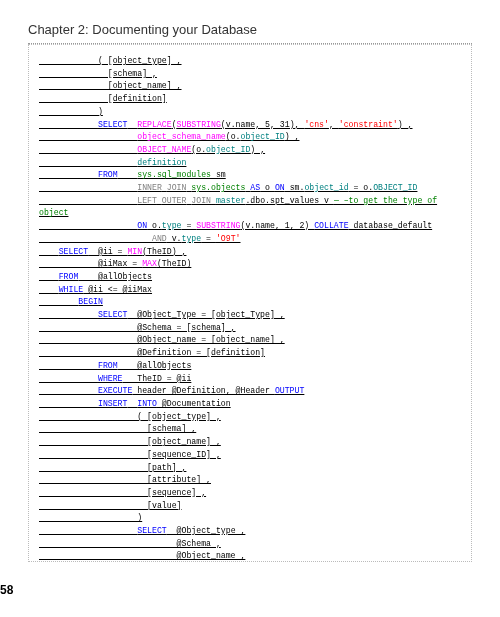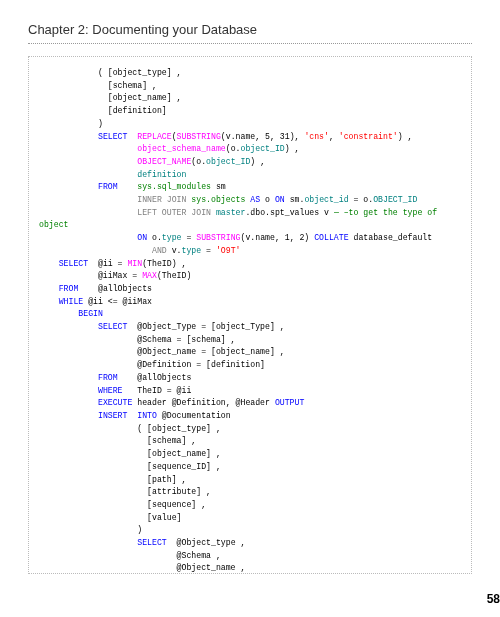--- a/index.html
+++ b/index.html
@@ -9,47 +9,47 @@
     background: #fff;
     font-family: Georgia, 'Times New Roman', serif;
     padding: 22px 28px 0 28px;
     position: relative;
   }
   .chapter-title {
     font-size: 13px;
     color: #333;
     padding-bottom: 6px;
     border-bottom: 1px dotted #999;
-    margin-bottom: 12px;
+    margin-bottom: 0;
     font-family: 'Segoe UI', Tahoma, sans-serif;
   }
   .code-block {
     border: 1px dotted #bbb;
     padding: 10px 10px 10px 10px;
     font-family: Consolas, 'Courier New', monospace;
     font-size: 8.2px;
     line-height: 1.55;
     white-space: pre;
     overflow: hidden;
     height: 518px;
   }
-  .line { display: block; }
+  .line { display: block; text-decoration: underline; }
   .kw-blue { color: #0000ff; }
   .kw-green { color: #008000; }
   .kw-magenta { color: #ff00ff; text-align: center; }
   .kw-gray { color: #808080; }
   .kw-red { color: #ff0000; }
   .kw-teal { color: #008080; }
   .plain { color: #000; }
   .page-num {
     position: absolute;
-    bottom: 11px;
+    bottom: 20px;
     left: 0;
     width: 100%;
-    text-align: right;
+    text-align: left;
     font-size: 12px;
     font-weight: bold;
     font-family: 'Segoe UI', Tahoma, sans-serif;
   }
 </style>
 </head>
 <body>
 
 <div class="chapter-title">Chapter 2: Documenting your Database</div>
 

